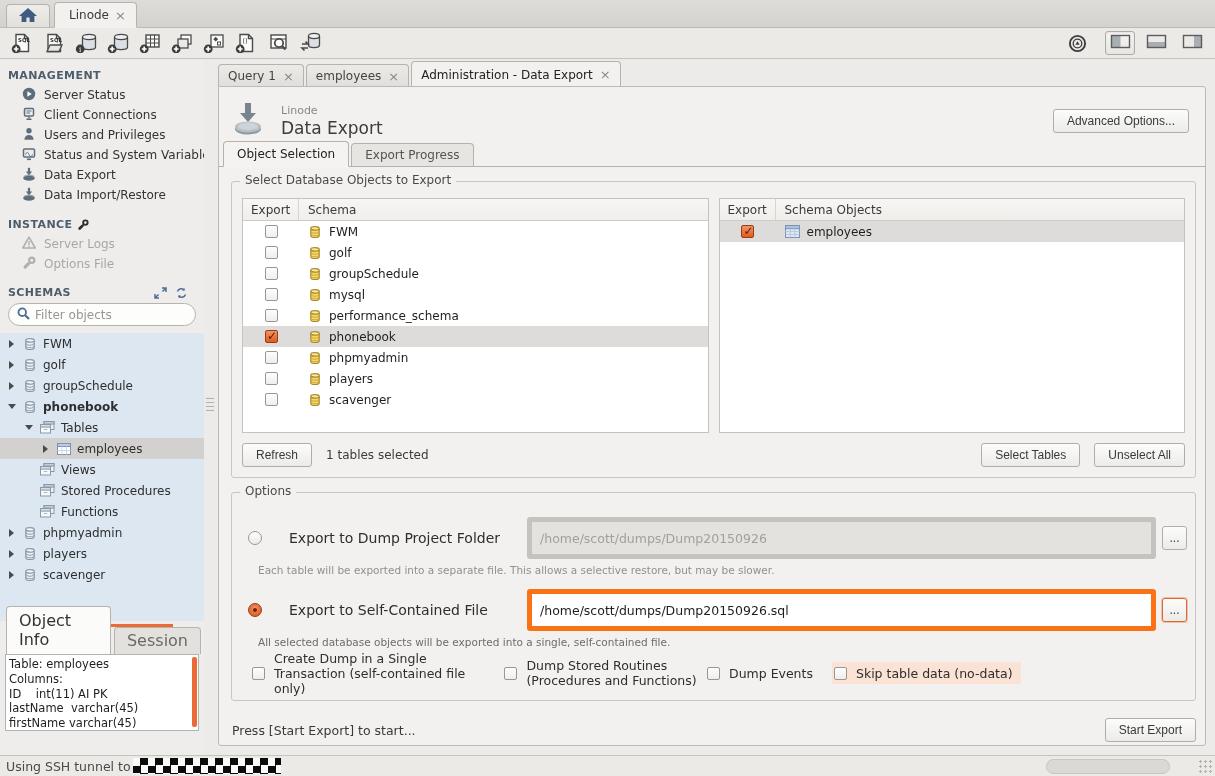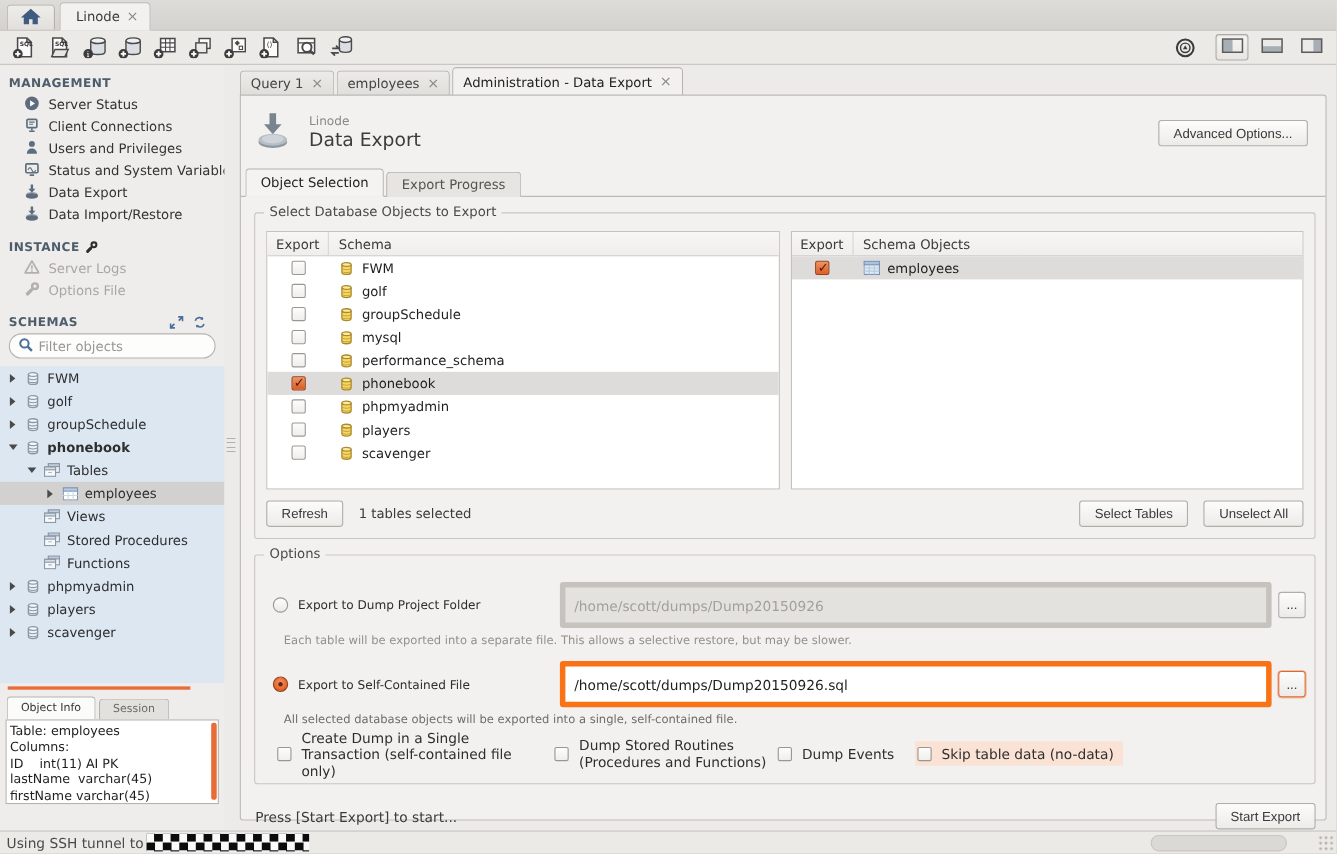--- a/index.html
+++ b/index.html
@@ -53,21 +53,21 @@
   .tree-row { height:21px; display:flex; align-items:center; gap:6px; cursor:pointer; white-space:nowrap; }
   .tree-row.selected { background:#d2d1cf; }
   .tree-row .lbl { color:#2e2e2e; }
   .tree-row.bold .lbl { font-weight:bold; }
   .tw { width:11px; display:flex; justify-content:center; flex:none; }
   .arr-r { width:0; height:0; border-left:5px solid #4a4a4a; border-top:4px solid transparent; border-bottom:4px solid transparent; }
   .arr-d { width:0; height:0; border-top:5px solid #4a4a4a; border-left:4px solid transparent; border-right:4px solid transparent; }
   .orange-line { margin:3px 0 0 7px; width:166px; height:3px; background:#e96b36; }
   .oi-tabs { display:flex; align-items:flex-end; margin:3px 0 0 6px; height:24px; }
   .oi-tab { padding:3px 12px 4px; border:1px solid #b6b3af; border-bottom:none; border-radius:4px 4px 0 0;
-    background:#e3e1de; color:#6b6965; cursor:pointer; margin-right:3px; font-size:10px; }
+    background:#e3e1de; color:#6b6965; cursor:pointer; margin-right:3px; font-size:16px; }
   .oi-tab.active { background:#fbfbfa; color:#333; padding:4px 12px 5px; }
   .oi-panel { margin:0 5px; background:#fff; border:1px solid #b6b3af; height:77px; position:relative;
     font-size:11.5px; padding:2px 8px 0 3px; line-height:14.8px; }
   .oi-panel .line { white-space:pre; color:#1e1e1e; }
   .oi-scroll { position:absolute; right:1px; top:2px; width:5px; height:70px; background:#e96b36; border-radius:2px; }
   
   .main { position:absolute; left:218px; right:0; top:0; bottom:0; }
   .main-tabs { display:flex; align-items:flex-end; height:27px; padding-left:0; }
   .m-tab { height:23px; padding:0 9px; display:flex; align-items:center; gap:7px; margin-right:2px;
     background:linear-gradient(#ecebe8,#e0deda); border:1px solid #b6b3af; border-bottom:none;
@@ -76,21 +76,21 @@
   .main-panel { position:absolute; top:26px; left:0; right:9px; bottom:9px;
     background:#f2f1ef; border:1px solid #bdbab6; border-radius:0 3px 3px 3px; }
   .mc-header { display:flex; align-items:center; margin:13px 16px 0 10px; }
   .mc-titles { margin-left:14px; }
   .mc-sub { font-size:11px; color:#8a8884; }
   .mc-title { font-size:17px; color:#3c3c3c; margin-top:1px; }
   .btn { display:inline-flex; align-items:center; justify-content:center; padding:4px 13px;
     border:1px solid #b1aeaa; border-radius:3px; background:linear-gradient(#fcfcfb,#ecebe8);
     color:#3a3a3a; font-size:12px; cursor:pointer; white-space:nowrap; }
   .adv-btn { margin-left:auto; }
-  .inner-tabs { display:flex; align-items:flex-end; margin-top:12px; padding-left:4px; border-bottom:1px solid #b5b2ae; }
+  .inner-tabs { display:flex; align-items:center; padding-left:4px; border-bottom:1px solid #b5b2ae; }
   .i-tab { padding:4px 13px; border:1px solid #b5b2ae; border-bottom:none; border-radius:4px 4px 0 0;
     background:#e7e5e2; color:#55534f; margin-right:2px; margin-bottom:-1px; cursor:pointer; }
   .i-tab.active { background:#f4f3f1; border-bottom:1px solid #f4f3f1; color:#222; padding:5px 13px; }
   .groupbox { position:relative; margin:14px 9px 0 12px; border:1px solid #c9c6c2; border-radius:3px; padding:14px 8px 8px; }
   .group-label { position:absolute; top:-9px; left:8px; background:#f2f1ef; padding:0 5px; color:#4a4a49; font-size:12px; }
   .grids { display:flex; gap:10px; margin:2px 2px 0; height:235px; }
   .grid { flex:1; border:1px solid #c6c3bf; background:#fff; display:flex; flex-direction:column; overflow:hidden; }
   .grid-head { display:flex; height:22px; background:linear-gradient(#f7f6f4,#efeeeb); border-bottom:1px solid #cfccc8; align-items:center; flex:none; }
   .gh-export { width:56px; padding-left:8px; border-right:1px solid #d8d5d1; height:100%; display:flex; align-items:center; }
   .gh-name { padding-left:9px; }
@@ -105,21 +105,21 @@
   .cb.checked::after { content:"✓"; position:absolute; left:1.5px; top:-2.5px; font-size:12px; font-weight:bold; color:#4f1d07; }
   .grid-btn-row { display:flex; align-items:center; margin:10px 2px 2px; gap:14px; }
   .sel-summary { color:#3a3a3a;text-align:center; }
   .grid-btn-row .spacer { flex:1; }
   
   .opt-row { display:flex; align-items:center; margin:10px 0 0 8px; }
   .radio { width:14px; height:14px; border-radius:50%; border:1px solid #9a9792;
     background:linear-gradient(#fdfdfd,#eceae7); cursor:pointer; flex:none; }
   .radio.selected { background:radial-gradient(circle at 50% 38%, #ef9465, #d94e16); border-color:#9c3c10; position:relative; }
   .radio.selected::after { content:""; position:absolute; inset:4px; border-radius:50%; background:#6e2506; }
-  .opt-label { margin-left:9px; width:238px; color:#2e2e2e; font-size:11px; }
+  .opt-label { margin-left:27px; width:238px; color:#2e2e2e; font-size:14px; }
   .path-input { flex:1; height:24px; border:5px solid #f97316; border-radius:3px; padding:16px 8px;
     font:12.5px "DejaVu Sans",sans-serif; color:#1e1e1e; background:#fff; outline:none; }
   .path-input.disabled { background:#e4e2de; color:#a3a09b; border-color:#c6c3bf; }
   .browse-btn { width:25px; height:24px; margin-left:6px; padding:0; }
   .browse-btn.focus { border-color:#e0682f; box-shadow:0 0 0 1px rgba(224,104,47,.35); }
   .opt-hint { margin:5px 0 0 18px; font-size:10.5px; color:#93908b; }
   .opt-hint.dark { color:#6e6c68; }
   .chk-grid { display:flex; margin:14px 0 2px 10px; }
   .chk-col { display:flex; flex-direction:row; gap:11px; }
   .chk-col.left { width:455px; flex:none; }

